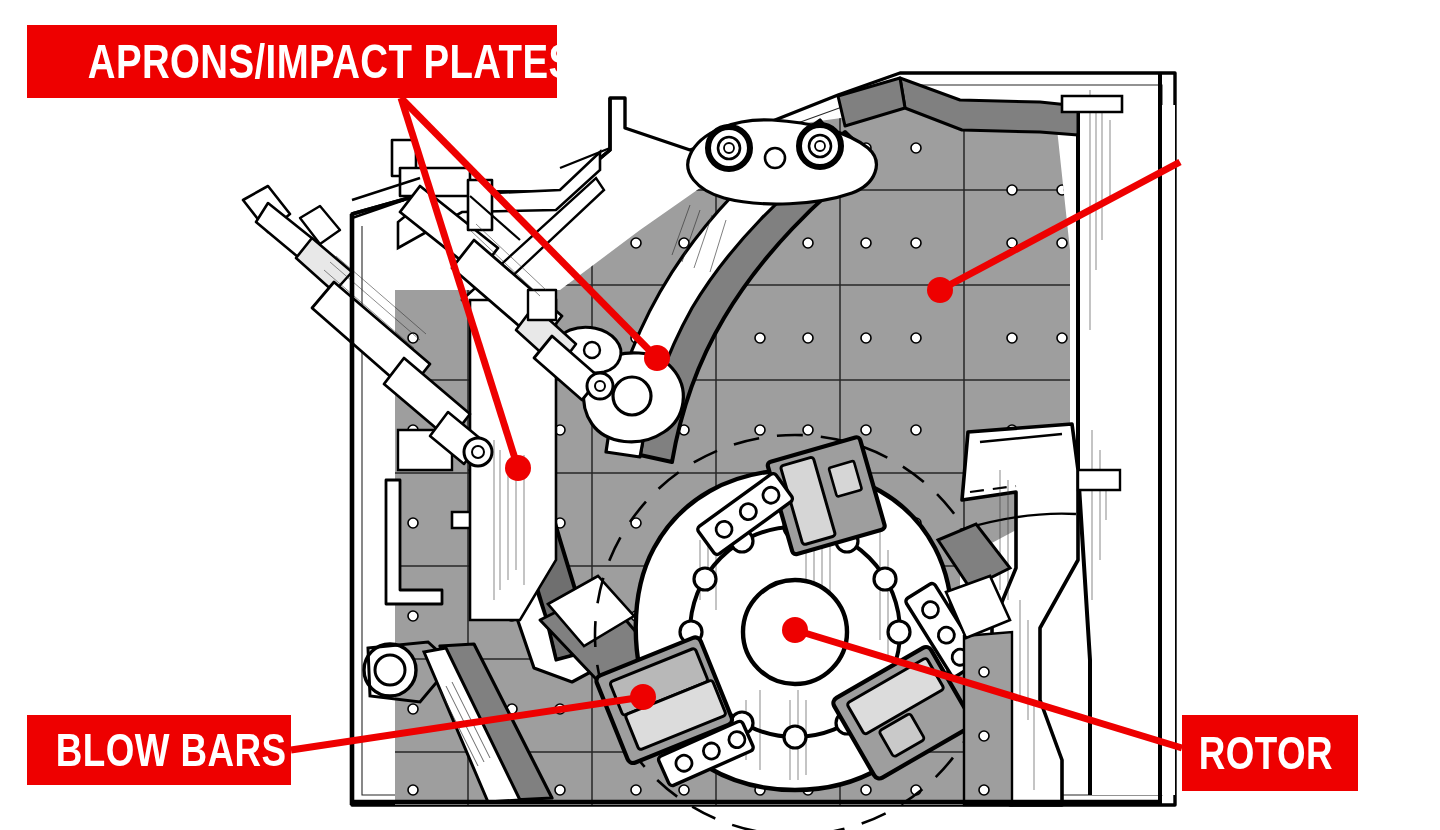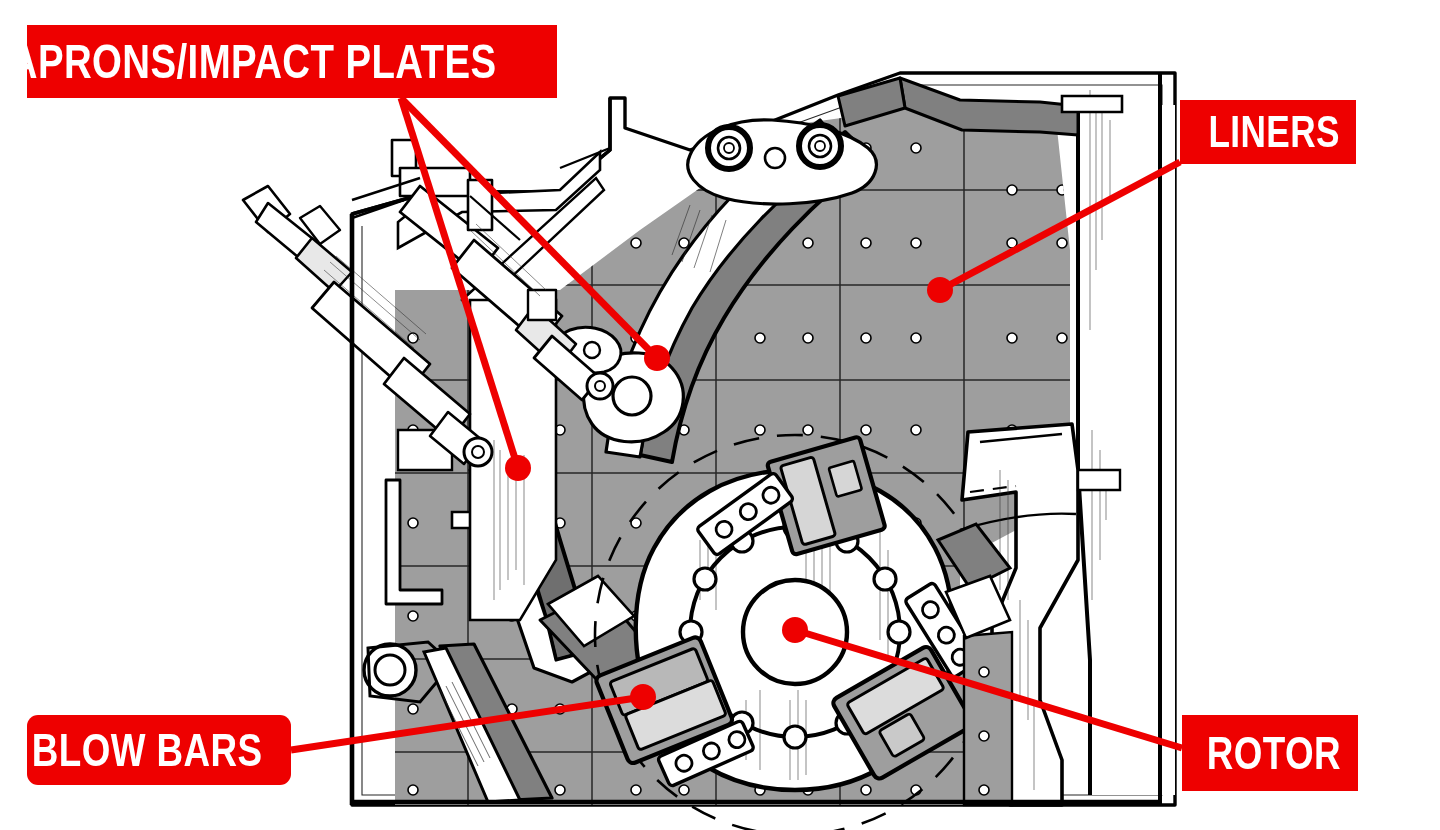--- a/index.html
+++ b/index.html
@@ -22,21 +22,21 @@
     height: 830px;
   }
   #callout-svg { pointer-events: none; }
 
   .callout-box {
     position: absolute;
     background: #ee0000;
     color: #ffffff;
     display: flex;
     align-items: center;
-    justify-content: flex-end;
+    justify-content: flex-start;
     font-weight: bold;
     letter-spacing: 0.5px;
     font-family: "Liberation Sans Narrow", "Liberation Sans", sans-serif;
     transform-origin: center center;
     white-space: nowrap;
     user-select: none;
   }
   .callout-label {
     display: block;
     transform: scaleX(0.80);
@@ -50,21 +50,20 @@
   }
   #callout-liners {
     left: 1180px; top: 100px;
     width: 176px; height: 64px;
     font-size: 44px;
   }
   #callout-blowbars {
     left: 27px; top: 715px;
     width: 264px; height: 70px;
     font-size: 46px;
-    border-radius: 11px;
   }
   #callout-rotor {
     left: 1182px; top: 715px;
     width: 176px; height: 76px;
     font-size: 46px;
   }
 </style>
 </head>
 <body>
 
@@ -482,23 +481,20 @@
     <g>
       <line x1="1182" y1="748" x2="795" y2="630" stroke="#ee0000" stroke-width="7"></line>
       <circle cx="795" cy="630" r="13" fill="#ee0000"></circle>
     </g>
   </svg>
 
   <div class="callout-box" id="callout-aprons">
     <span class="callout-label">APRONS/IMPACT PLATES</span>
   </div>
 
-  <div class="callout-box" id="callout-liners">
-    <span class="callout-label">LINERS</span>
-  </div>
 
   <div class="callout-box" id="callout-blowbars">
     <span class="callout-label">BLOW BARS</span>
   </div>
 
   <div class="callout-box" id="callout-rotor">
     <span class="callout-label">ROTOR</span>
   </div>
 
 </div>

